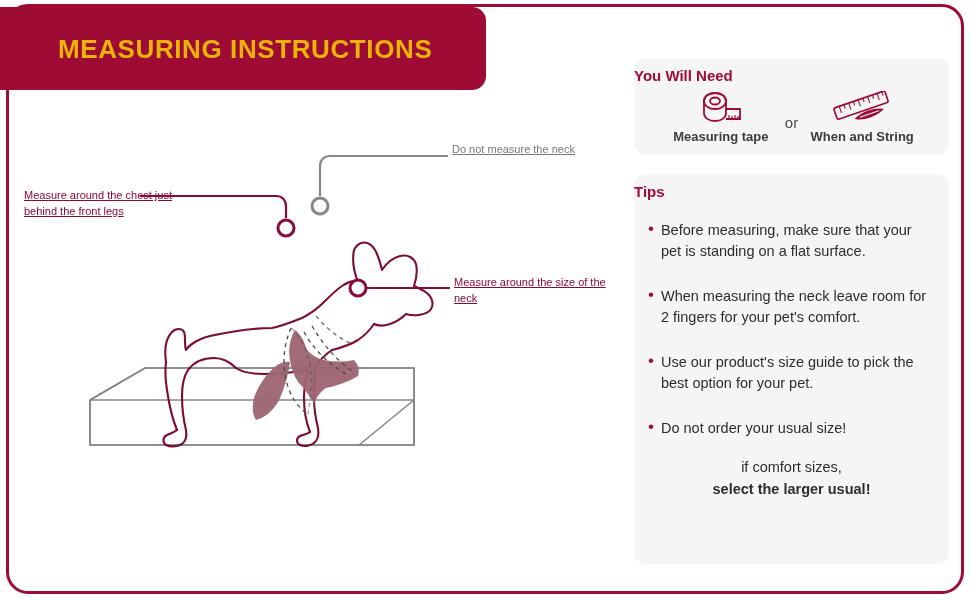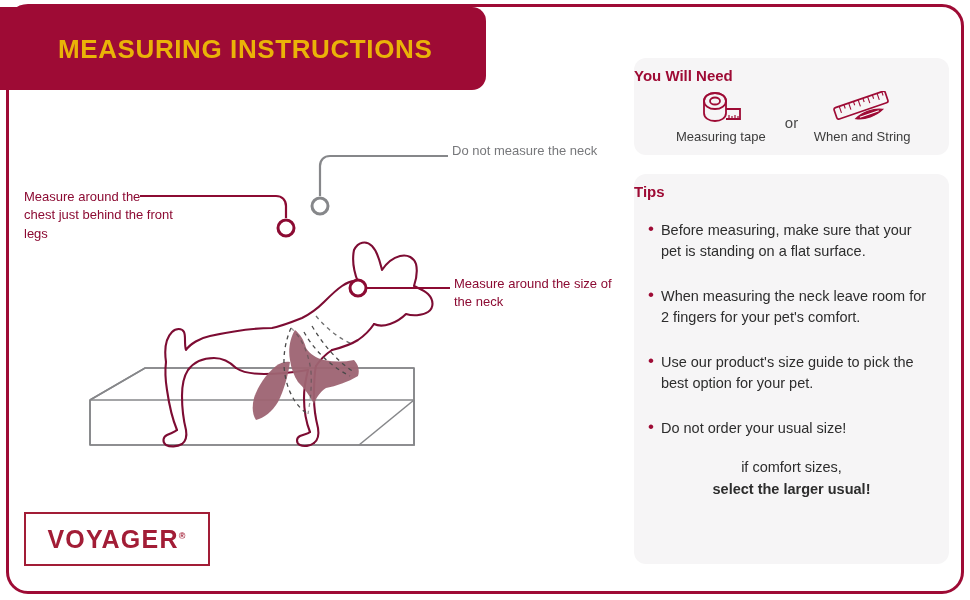--- a/index.html
+++ b/index.html
@@ -57,23 +57,24 @@
     position: absolute;
     left: 14px;
     top: 100px;
     width: 610px;
     height: 400px;
   }
   .diagram svg { display: block; }
 
   .lbl {
     position: absolute;
-    font-size: 13px;
+    font-size: 11px;
     line-height: 1.42;
     font-weight: 500;
+    text-decoration: underline;
   }
   .lbl.maroon { color: #8c0b33; }
   .lbl.gray   { color: #77787b; }
 
   #label-chest { left: 10px;  top: 88px;  width: 150px; }
   #label-neck-no { left: 438px; top: 42px; width: 160px; }
   #label-neck-base { left: 440px; top: 175px; width: 160px; }
 
   
   .logo-box {
@@ -132,20 +133,21 @@
   }
   .need-item {
     width: 120px;
     text-align: center;
   }
   .need-icon { height: 36px; display:flex; align-items:center; justify-content:center; }
   .need-caption {
     font-size: 13px;
     color: #3c3c3c;
     margin-top: 3px;
+    font-weight: bold;
   }
   .need-or {
     font-size: 15px;
     color: #4a4a4a;
     padding: 0 4px;
     margin-top: 24px;
   }
 
   
   .tips-list {
@@ -332,25 +334,20 @@
 
     </svg>
 
     <div class="lbl maroon" id="label-chest">Measure around the chest just behind the front legs</div>
 
     <div class="lbl gray" id="label-neck-no">Do not measure the neck</div>
 
     <div class="lbl maroon" id="label-neck-base">Measure around the  size of the neck</div>
   </div>
 
-  <div class="logo-box">
-    <div class="logo-text">
-      <span>VOYAGER</span><span class="logo-reg">®</span>
-    </div>
-  </div>
 
   <div class="panel" id="panel-need">
     <div class="panel-title">You Will Need</div>
 
     <div class="need-row">
 
       <div class="need-item">
         <div class="need-icon">
           <svg width="46" height="34" viewBox="0 0 46 34">
 

